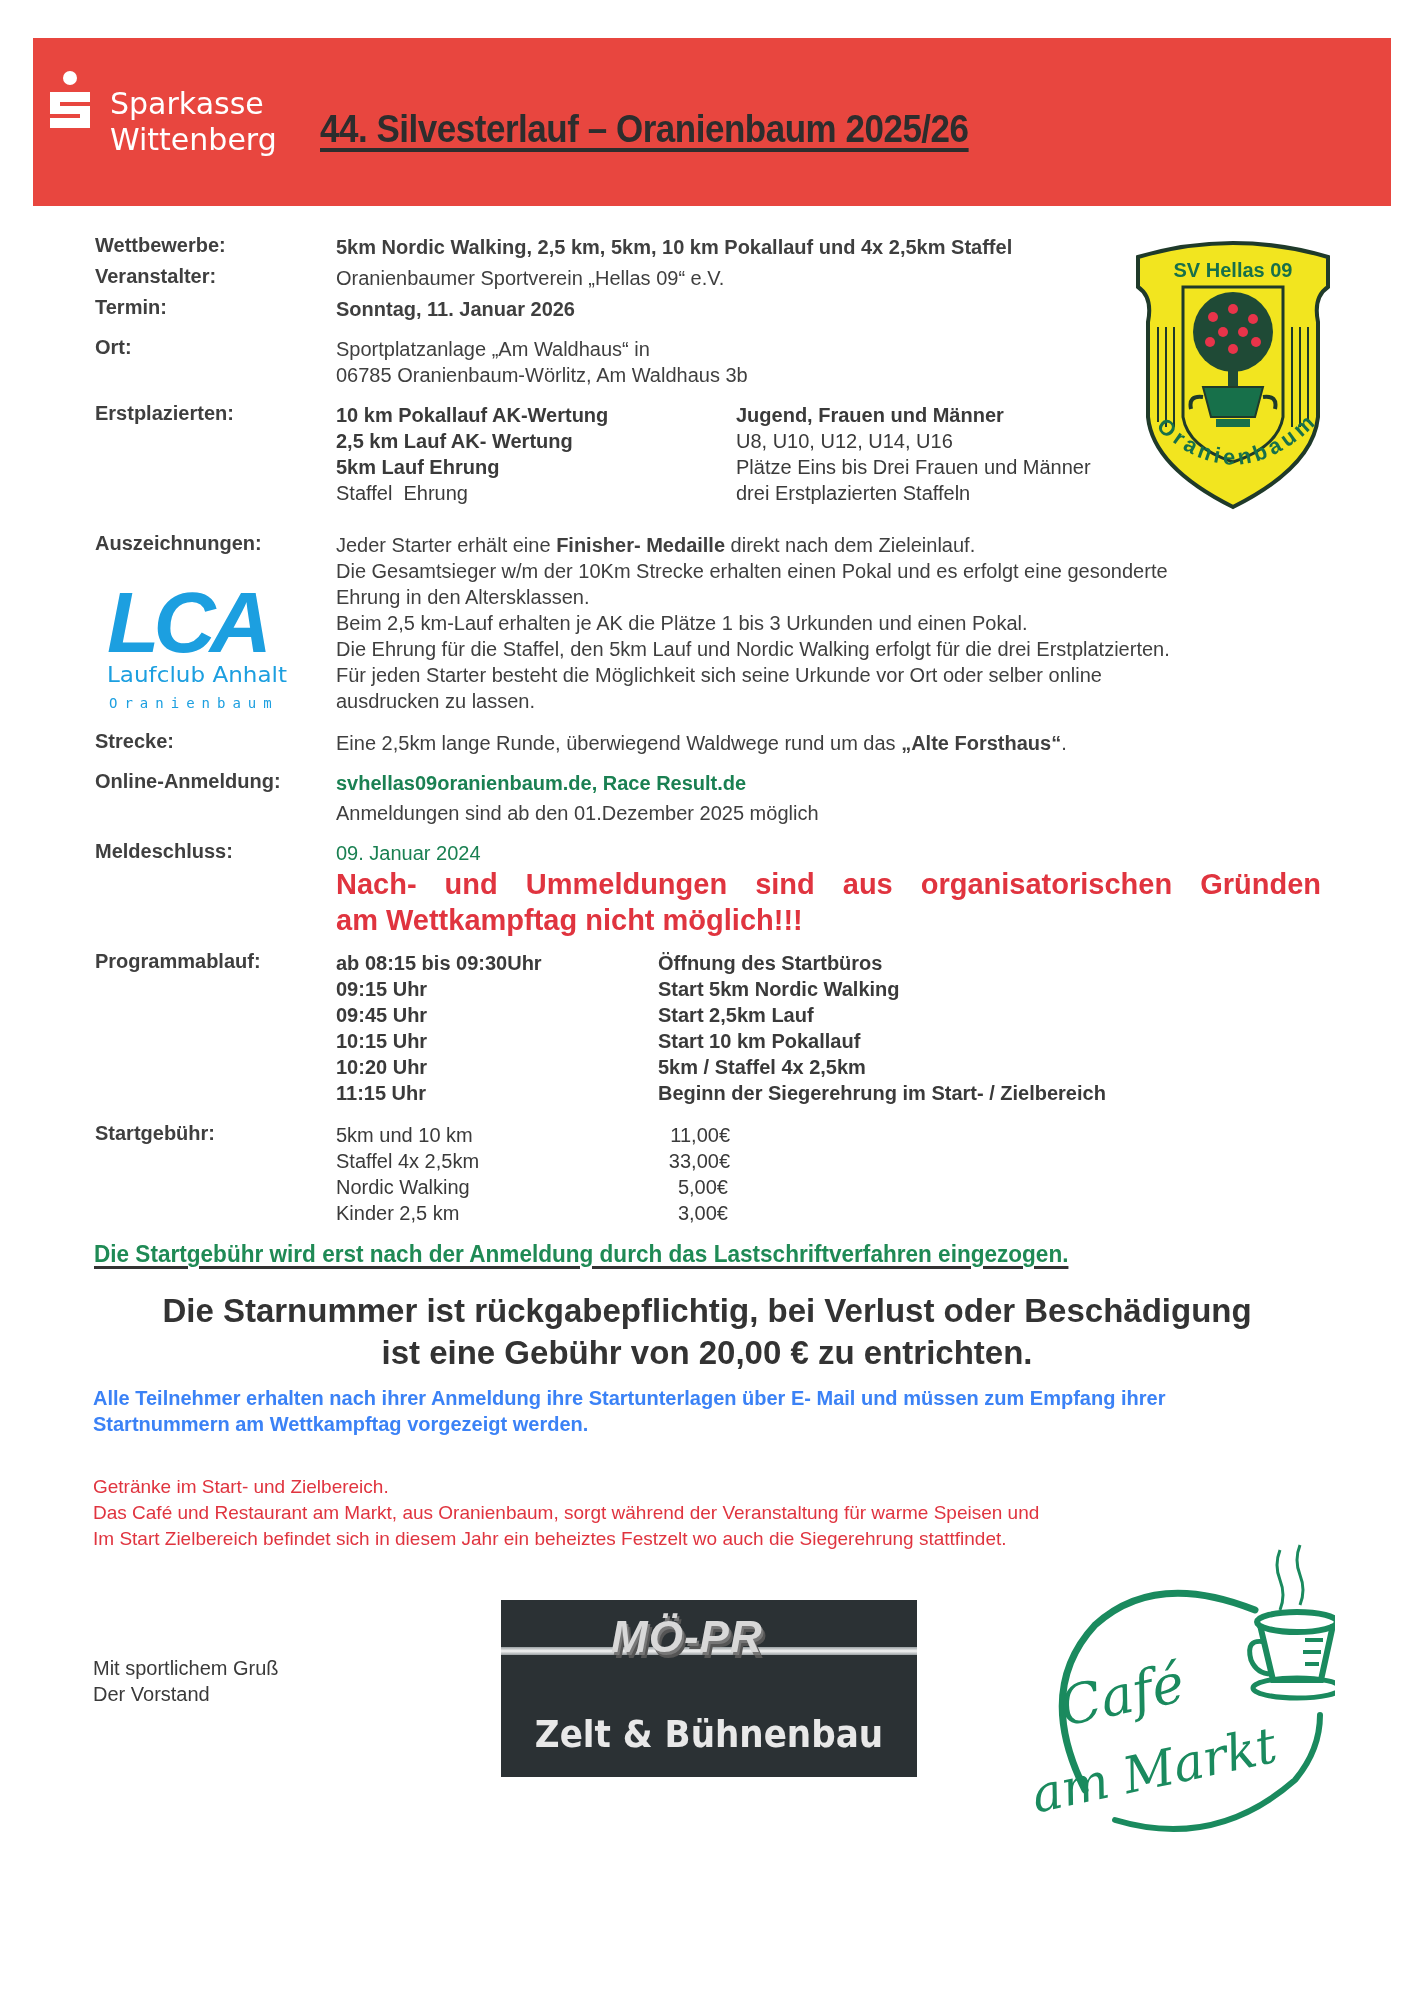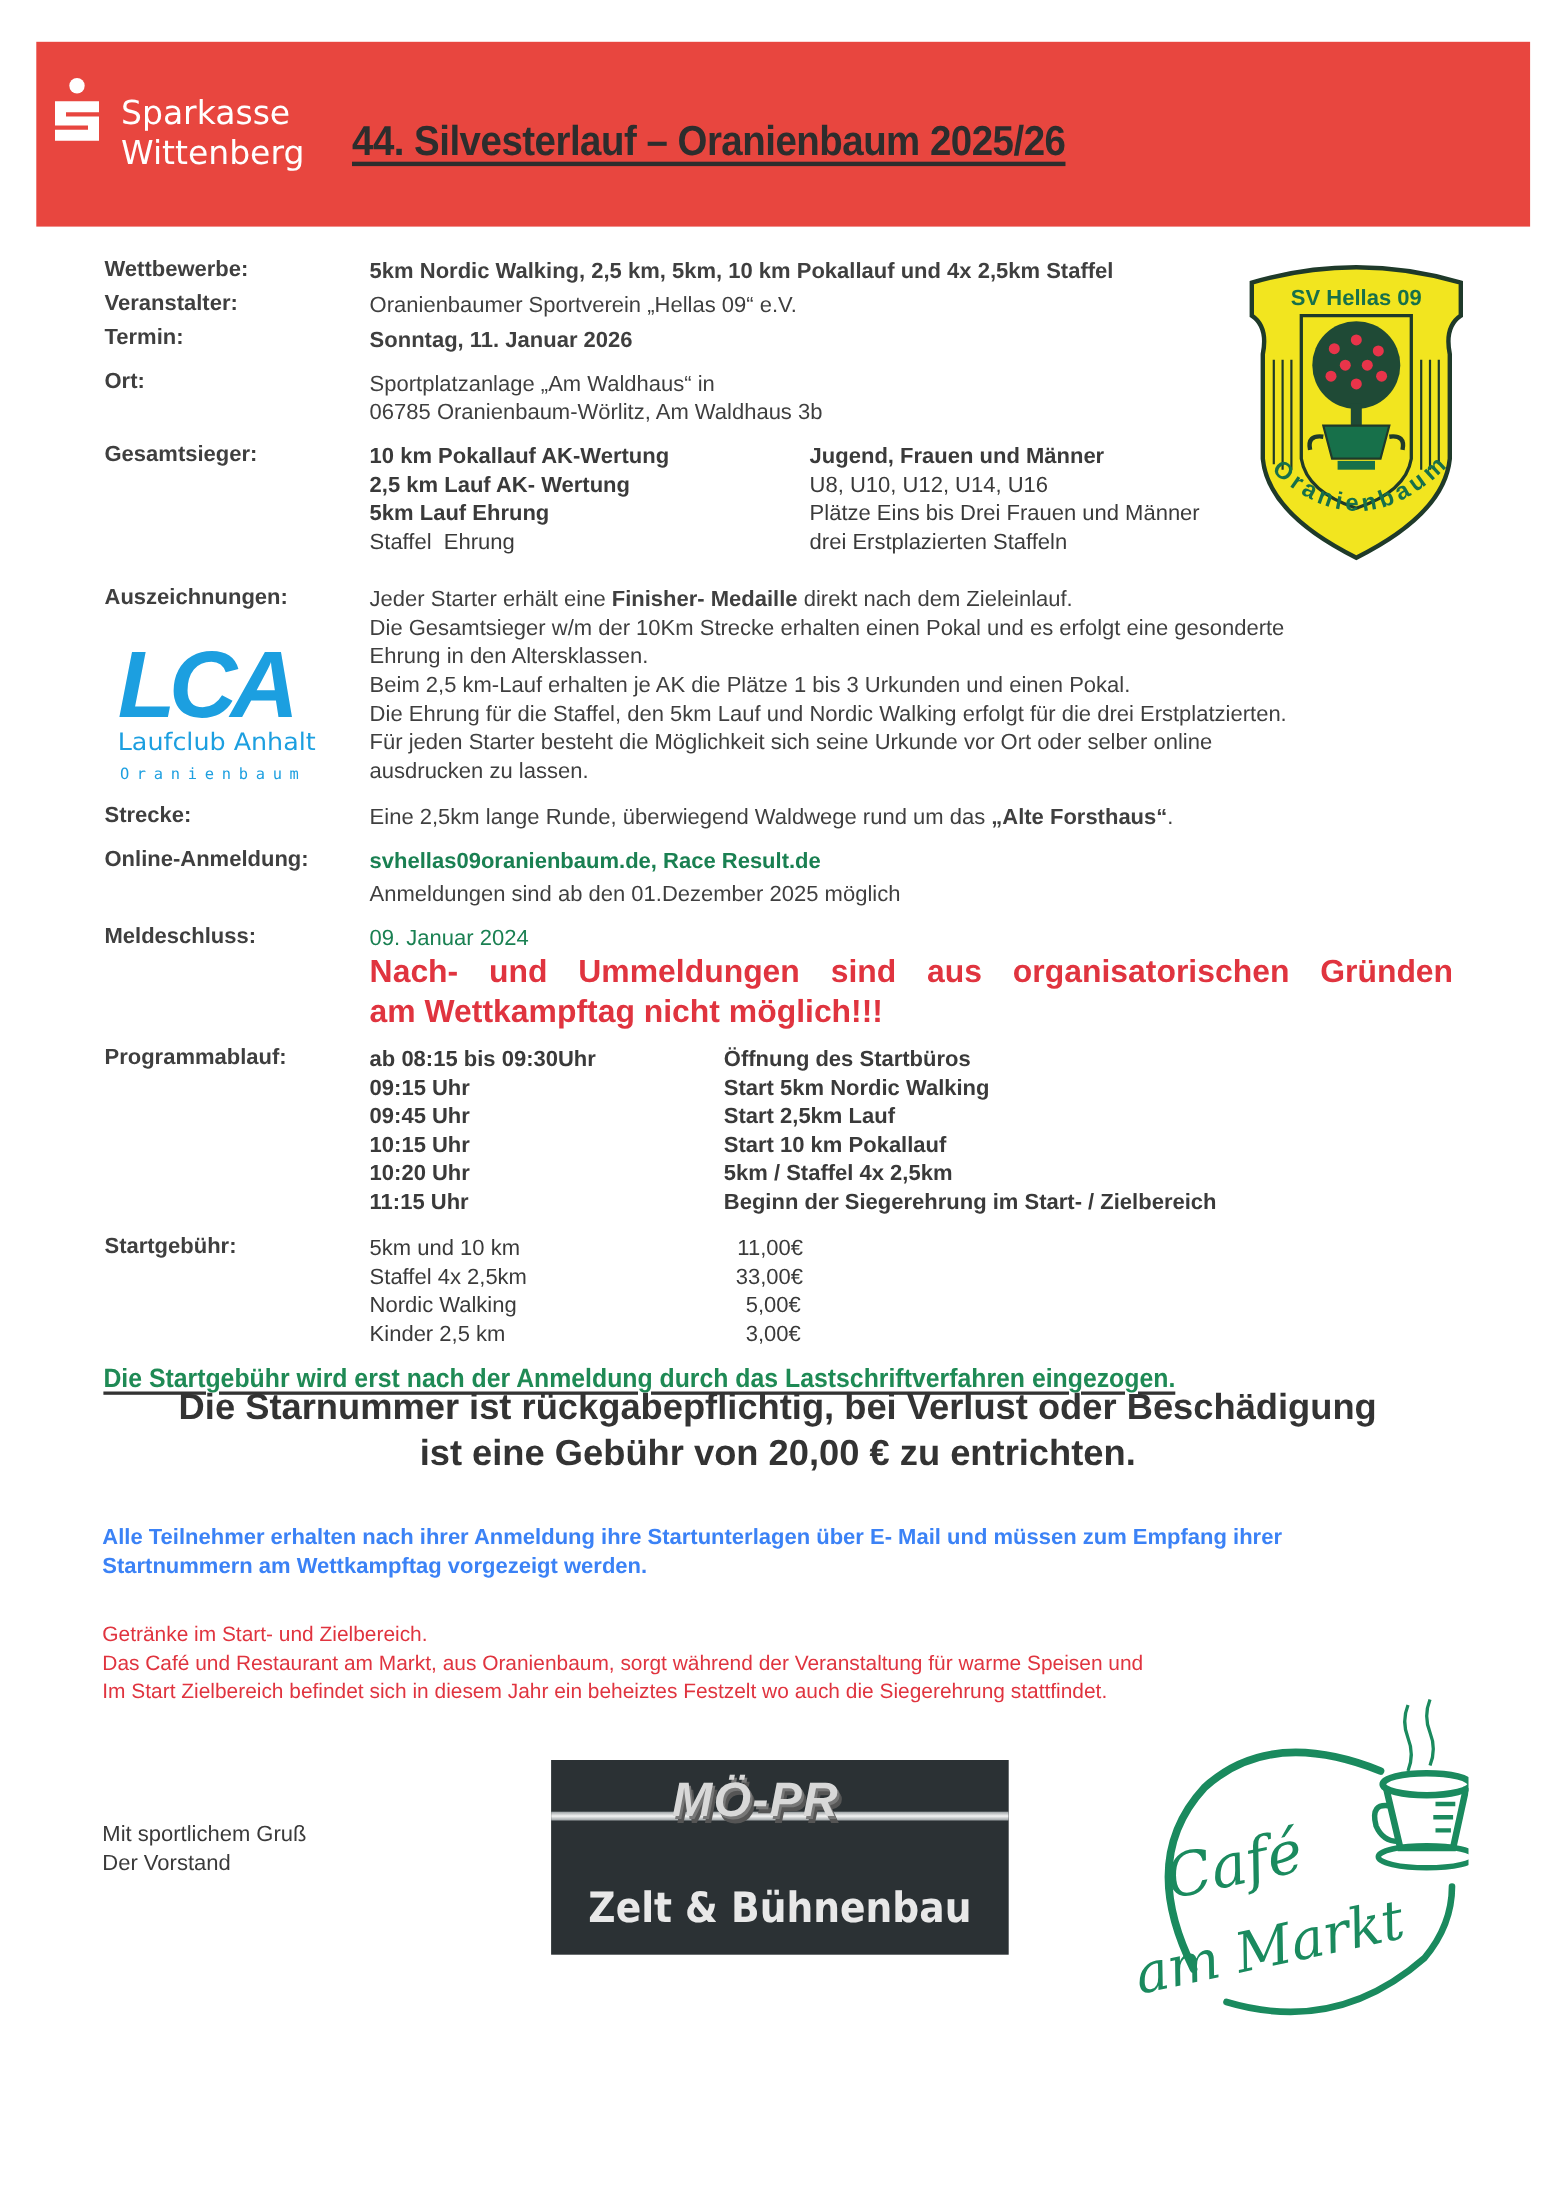--- a/index.html
+++ b/index.html
@@ -25,21 +25,21 @@
   #hellas { left: 1128px; top: 237px; width: 210px; height: 275px; }
   #lca { left: 105px; top: 570px; width: 190px; height: 145px; }
 
   .row26 { line-height: 26px; text-align: right; }
   .prog { position: absolute; font-size: 20px; font-weight: bold; line-height: 26px; color: #3a3a3a; }
   .fee { position: absolute; font-size: 20px; line-height: 26px; color: #3a3a3a; }
 
   #fee-note { left: 94px; top: 1240px; font-size: 24px; font-weight: bold; color: #1f8a55;
               text-decoration: underline; text-decoration-color: #333; text-decoration-thickness: 3px;
               text-underline-offset: 4px; transform: scaleX(0.94); transform-origin: left top; white-space: nowrap; }
-  #startnr { left: 0; width: 1414px; top: 1258px; text-align: center; font-size: 33px; font-weight: bold;
+  #startnr { left: 0; width: 1414px; top: 1290px; text-align: center; font-size: 33px; font-weight: bold;
              color: #333; line-height: 42px; }
   #teilnehmer { left: 93px; top: 1385px; font-size: 20px; font-weight: bold; color: #3b82f6; line-height: 26px;
                 width: 1260px; }
   #cafe-info { left: 93px; top: 1474px; font-size: 19px; color: #e0343f; line-height: 26px; width: 1200px; }
 
   #gruss { left: 93px; top: 1655px; font-size: 20px; line-height: 26px; color: #3a3a3a; }
   #moepr { left: 501px; top: 1600px; width: 416px; height: 177px; background: #2b3134; overflow: hidden; }
   #moepr-bar { position: absolute; left: 0; top: 47px; width: 416px; height: 8px;
                background: linear-gradient(#9aa0a3, #f4f4f4, #9aa0a3); }
   #moepr-word { position: absolute; left: 110px; top: 12px; font-size: 44px; font-weight: bold; font-style: italic;
@@ -100,21 +100,21 @@
   <rect x="100" y="130" width="10" height="20" fill="#1f4a36"></rect>
   <path d="M75 150 h60 l-8 30 h-44 z" fill="#17704a" stroke="#1f3a2a" stroke-width="2"></path>
   <path d="M75 160 q-15 -2 -12 12 M135 160 q15 -2 12 12" fill="none" stroke="#1f3a2a" stroke-width="4"></path>
   <rect x="88" y="182" width="34" height="8" fill="#17704a"></rect>
   <path id="crestArc" d="M22 185 Q105 270 190 185" fill="none"></path>
   <text font-family="Liberation Sans, sans-serif" font-weight="bold" font-size="22" fill="#17704a" letter-spacing="4">
     <textPath href="#crestArc" startOffset="8">Oranienbaum</textPath>
   </text>
 </svg>
 
-<div class="label" style="top:402px">Gesamtsieger:</div>
+<div class="label" style="top:402px">Erstplazierten:</div>
 <div class="abs" style="left:336px; top:402px; font-size:20px;">
   <div class="row26 b" style="position:absolute; left:0; top:0; white-space:nowrap">10 km Pokallauf AK-Wertung</div>
   <div class="row26 b" style="position:absolute; left:0; top:26px; white-space:nowrap">2,5 km Lauf AK- Wertung</div>
   <div class="row26 b" style="position:absolute; left:0; top:52px; white-space:nowrap">5km Lauf Ehrung</div>
   <div class="row26" style="position:absolute; left:0; top:78px; white-space:pre">Staffel  Ehrung</div>
   <div class="row26 b" style="position:absolute; left:400px; top:0; white-space:nowrap">Jugend, Frauen und Männer</div>
   <div class="row26" style="position:absolute; left:400px; top:26px; white-space:nowrap">U8, U10, U12, U14, U16</div>
   <div class="row26" style="position:absolute; left:400px; top:52px; white-space:nowrap">Plätze Eins bis Drei Frauen und Männer</div>
   <div class="row26" style="position:absolute; left:400px; top:78px; white-space:nowrap">drei Erstplazierten Staffeln</div>
 </div>

